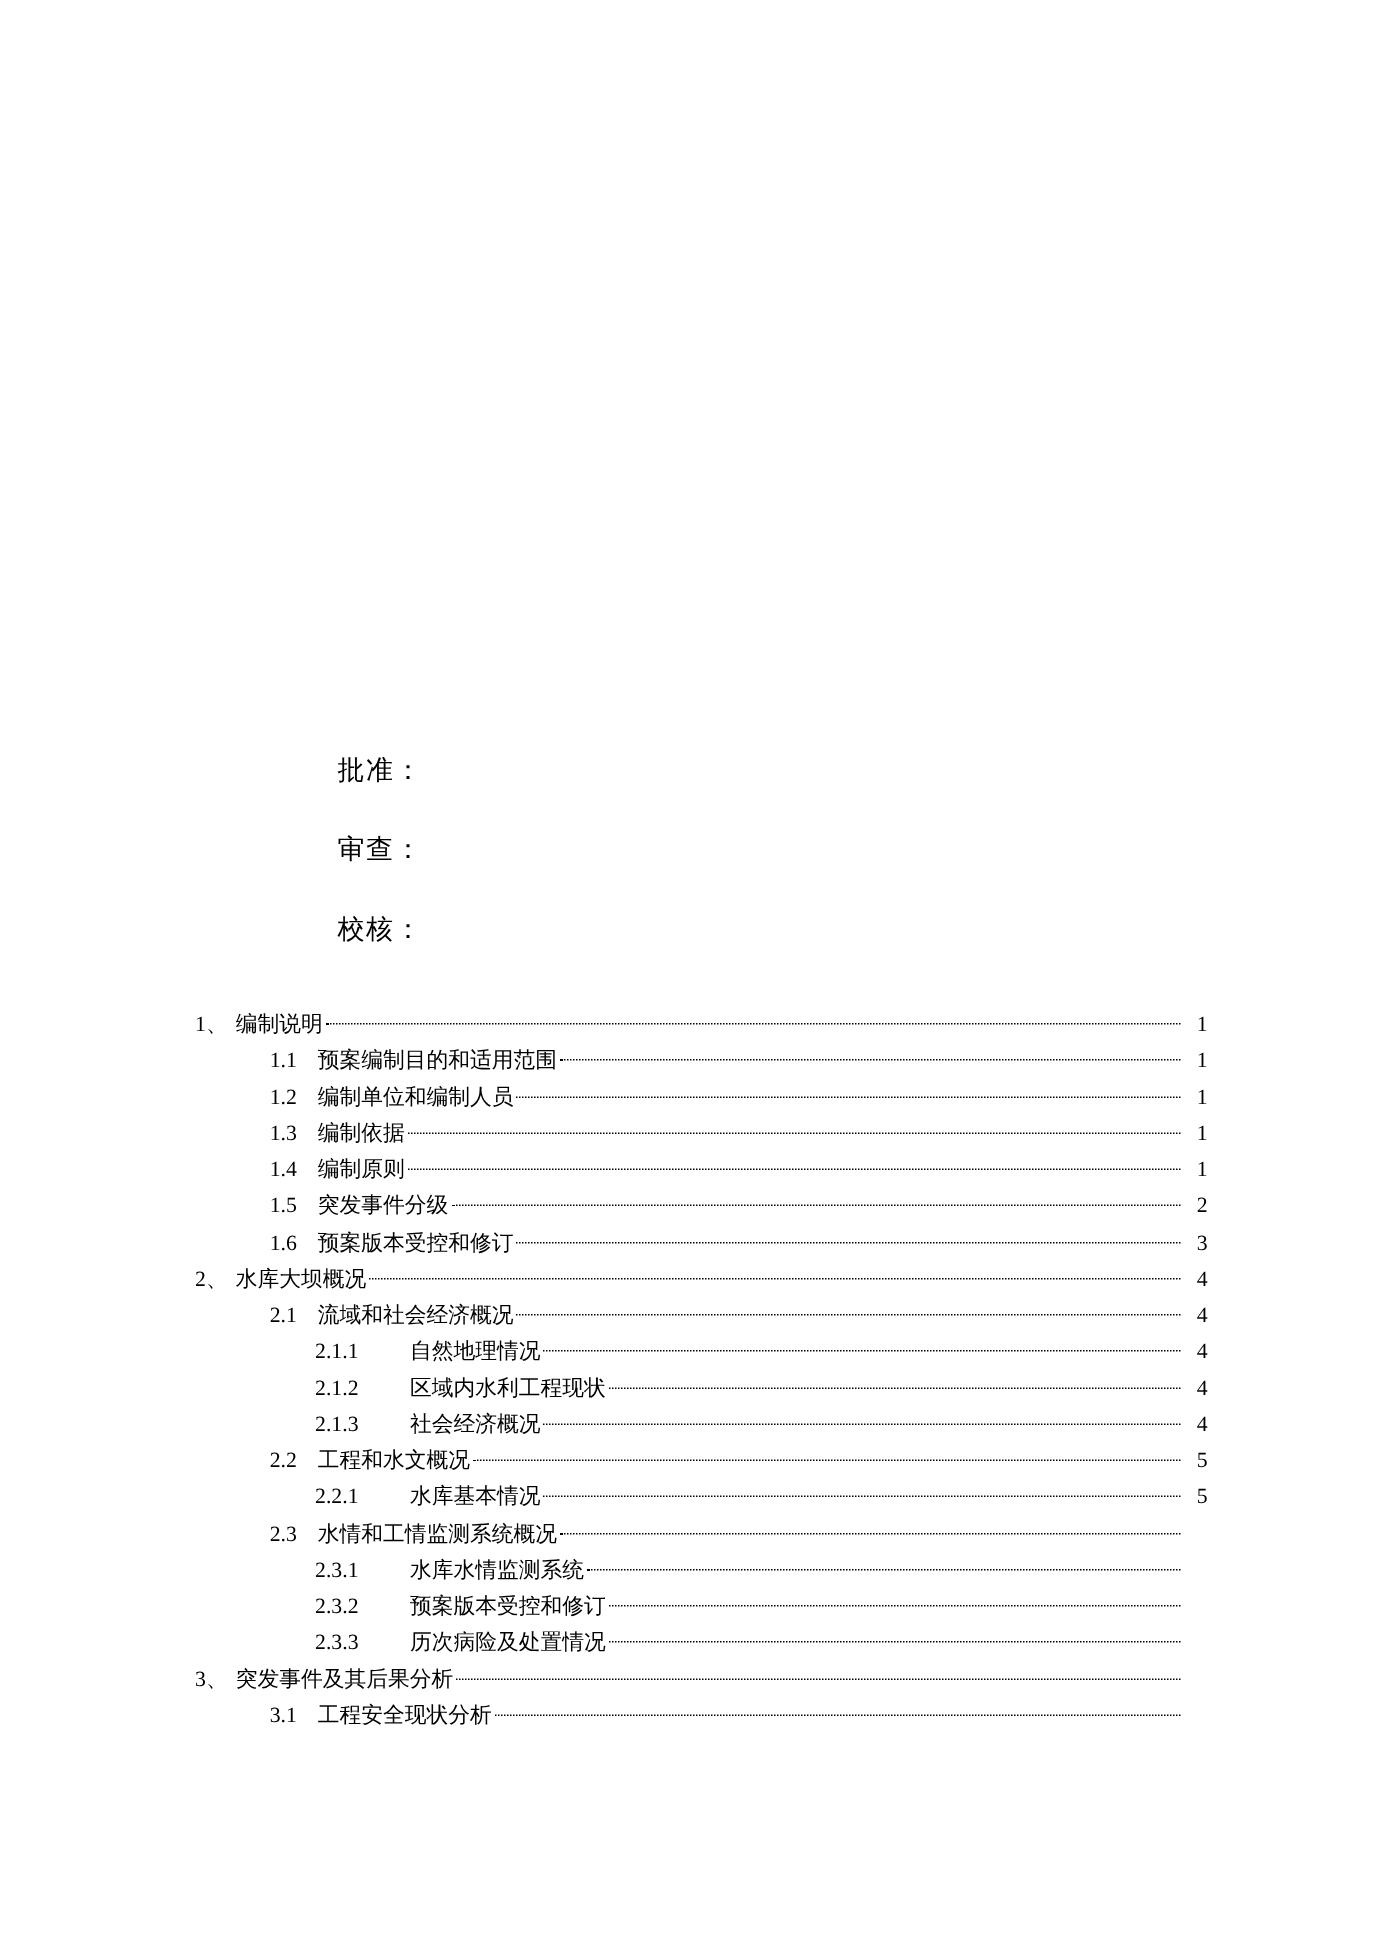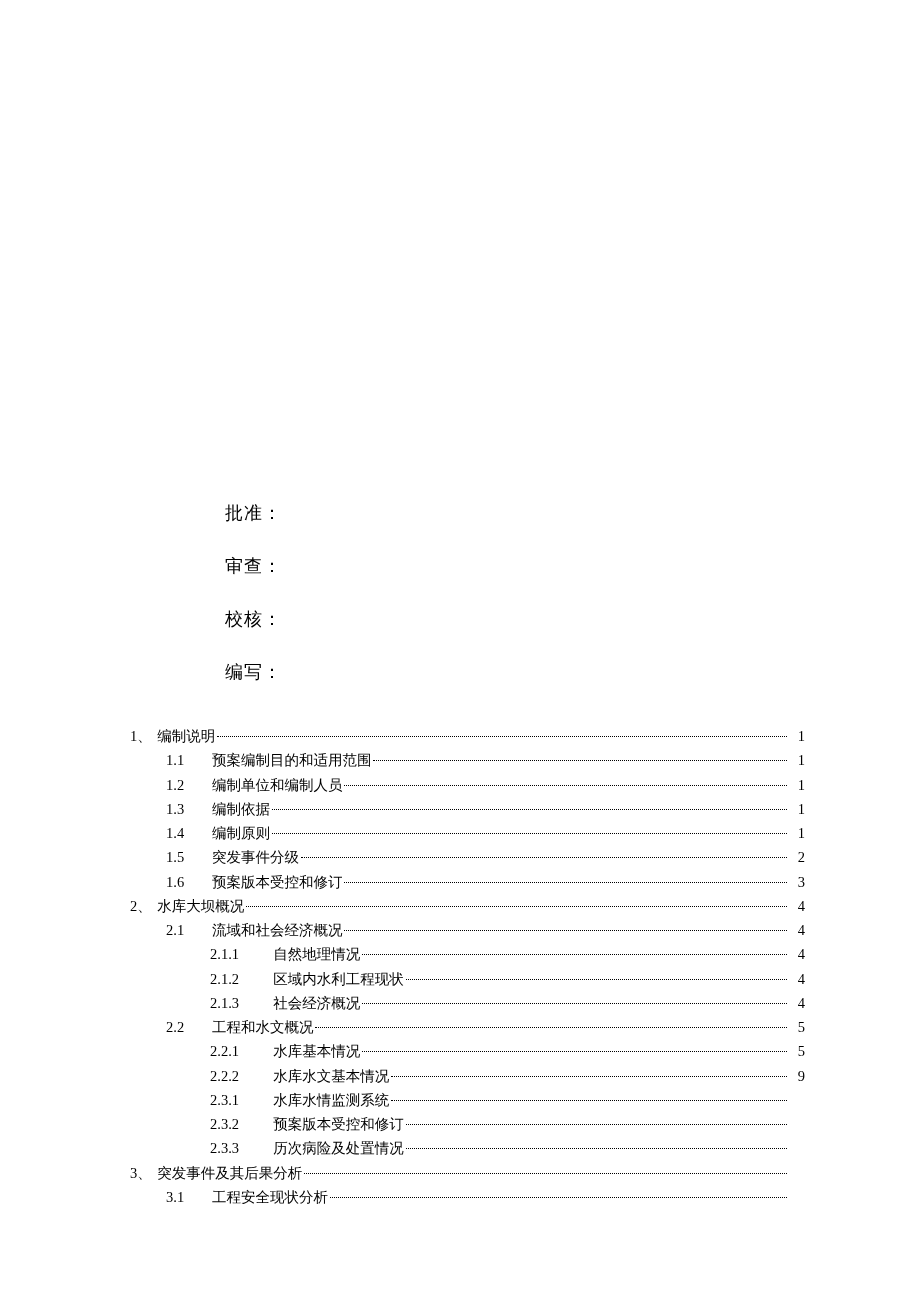--- a/index.html
+++ b/index.html
@@ -56,33 +56,32 @@
   .toc-page {
     flex: 0 0 auto;
     padding-left: 2px;
     min-width: 1em;
     text-align: right;
   }
   .lvl-1 { padding-left: 0; }
   .lvl-2 { padding-left: 36px; }
   .lvl-3 { padding-left: 80px; }
   .lvl-1 .toc-num { min-width: 1.6em; padding-right: 4px; }
-  .lvl-2 .toc-num { min-width: 2.2em; }
+  .lvl-2 .toc-num { min-width: 2.2em; text-align: right; }
   .lvl-3 .toc-num { min-width: 3.4em; }
 </style>
 </head>
 <body>
 
 <div class="page">
 
   <div class="signoff">
     <div>批准：</div>
     <div>审查：</div>
     <div>校核：</div>
-    <div>编写：</div>
   </div>
 
   <div class="toc" id="toc">
       <div class="toc-row lvl-1">
         <span class="toc-num">1、</span>
         <span class="toc-title">编制说明</span>
         <span class="toc-dots"></span>
         <span class="toc-page">1</span>
       </div>
       <div class="toc-row lvl-2">
@@ -156,25 +155,25 @@
         <span class="toc-title">工程和水文概况</span>
         <span class="toc-dots"></span>
         <span class="toc-page">5</span>
       </div>
       <div class="toc-row lvl-3">
         <span class="toc-num">2.2.1</span>
         <span class="toc-title">水库基本情况</span>
         <span class="toc-dots"></span>
         <span class="toc-page">5</span>
       </div>
-      <div class="toc-row lvl-3">
-        <span class="toc-num">2.2.2</span>
-        <span class="toc-title">水库水文基本情况</span>
-        <span class="toc-dots"></span>
-        <span class="toc-page">9</span>
+      <div class="toc-row lvl-2">
+        <span class="toc-num">2.3</span>
+        <span class="toc-title">水情和工情监测系统概况</span>
+        <span class="toc-dots"></span>
+        <span class="toc-page"></span>
       </div>
       <div class="toc-row lvl-3">
         <span class="toc-num">2.3.1</span>
         <span class="toc-title">水库水情监测系统</span>
         <span class="toc-dots"></span>
         <span class="toc-page"></span>
       </div>
       <div class="toc-row lvl-3">
         <span class="toc-num">2.3.2</span>
         <span class="toc-title">预案版本受控和修订</span>

